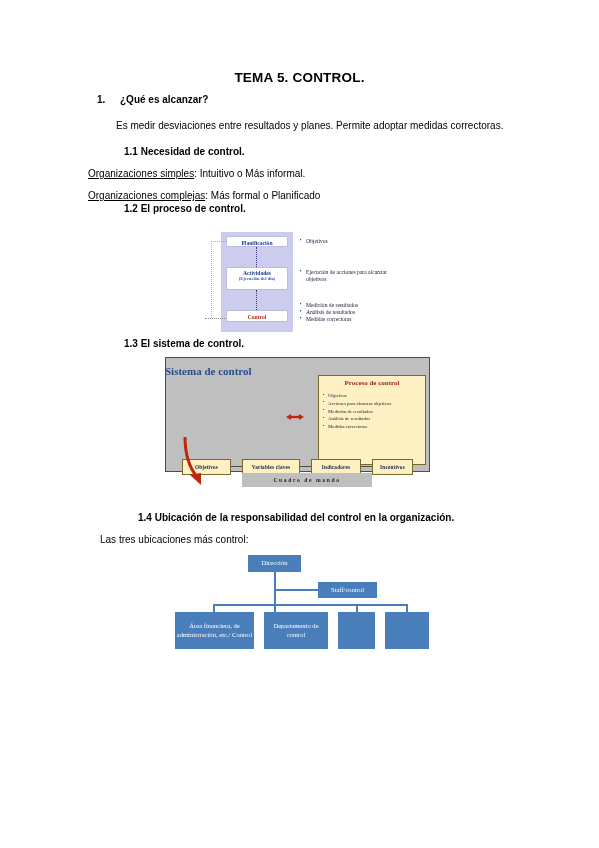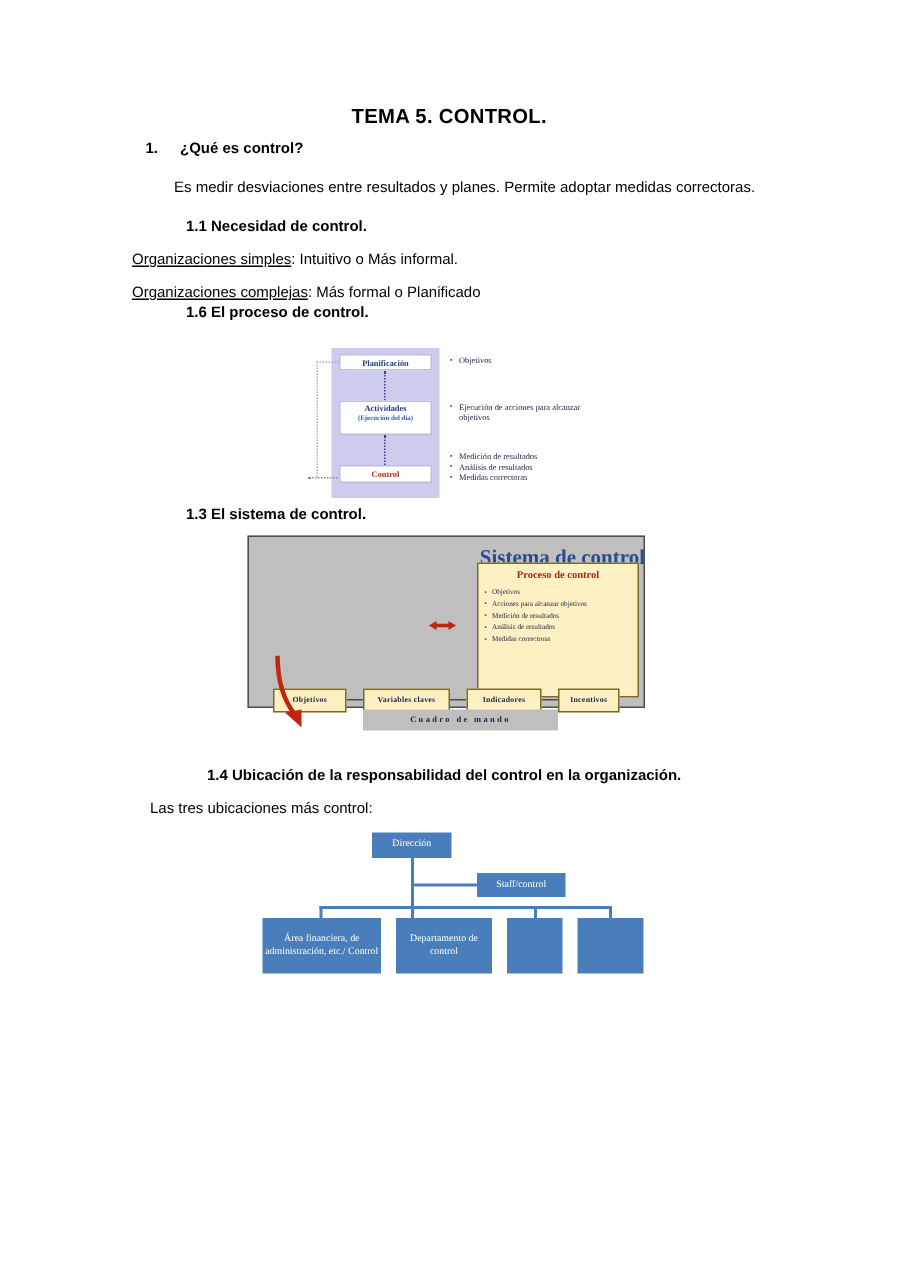--- a/index.html
+++ b/index.html
@@ -170,24 +170,24 @@
     left: 0; top: 0;
     width: 265px; height: 115px;
     background: #bfbfbf;
     border: 1.5px solid #4d4d4d;
     box-sizing: border-box;
   }
   #diagram-sistema .sys-title {
     position: absolute;
     left: 0; top: 8px;
     width: 265px;
-    text-align: right;
-    font-family: "Liberation Serif", serif;
-    font-weight: bold;
-    font-size: 14px;
+    text-align: left;
+    font-family: "Liberation Serif", serif;
+    font-weight: bold;
+    font-size: 11px;
     color: #2a4d8f;
   }
   #diagram-sistema .card {
     position: absolute;
     top: 18px;
     width: 108px;
     height: 90px;
     background: #fdf0c2;
     border: 1px solid #7a6a2a;
     box-sizing: border-box;
@@ -316,31 +316,31 @@
   #diagram-organigrama .ln.v-b2     { left: 240px; top: 53px;  width: 1.6px; height: 9px; }
 </style>
 </head>
 <body>
 
 <div class="page">
 
   <div class="doc-title">TEMA 5. CONTROL.</div>
 
   <div class="q-num">1.</div>
-  <div class="q-text">¿Qué es control?</div>
+  <div class="q-text">¿Qué es alcanzar?</div>
 
   <div class="para p-define">Es medir desviaciones entre resultados y planes. Permite adoptar medidas correctoras.</div>
 
   <div class="head2 h-11">1.1 Necesidad de control.</div>
 
   <div class="orgline ol-2"><span class="u">Organizaciones complejas</span><span>: Más formal o Planificado</span></div>
 
   <div class="orgline ol-1"><span class="u">Organizaciones simples</span><span>: Intuitivo o Más informal.</span></div>
 
-  <div class="head2 h-12">1.6 El proceso de control.</div>
+  <div class="head2 h-12">1.2 El proceso de control.</div>
 
   <div id="diagram-proceso">
     <div class="panel"></div>
     <div class="loop-v"></div>
     <div class="loop-h-top"></div>
     <div class="loop-h-bot"></div>
     <div class="vdot v1"></div>
     <div class="vdot v2"></div>
 
     <div class="dbox b1">Planificación</div>

